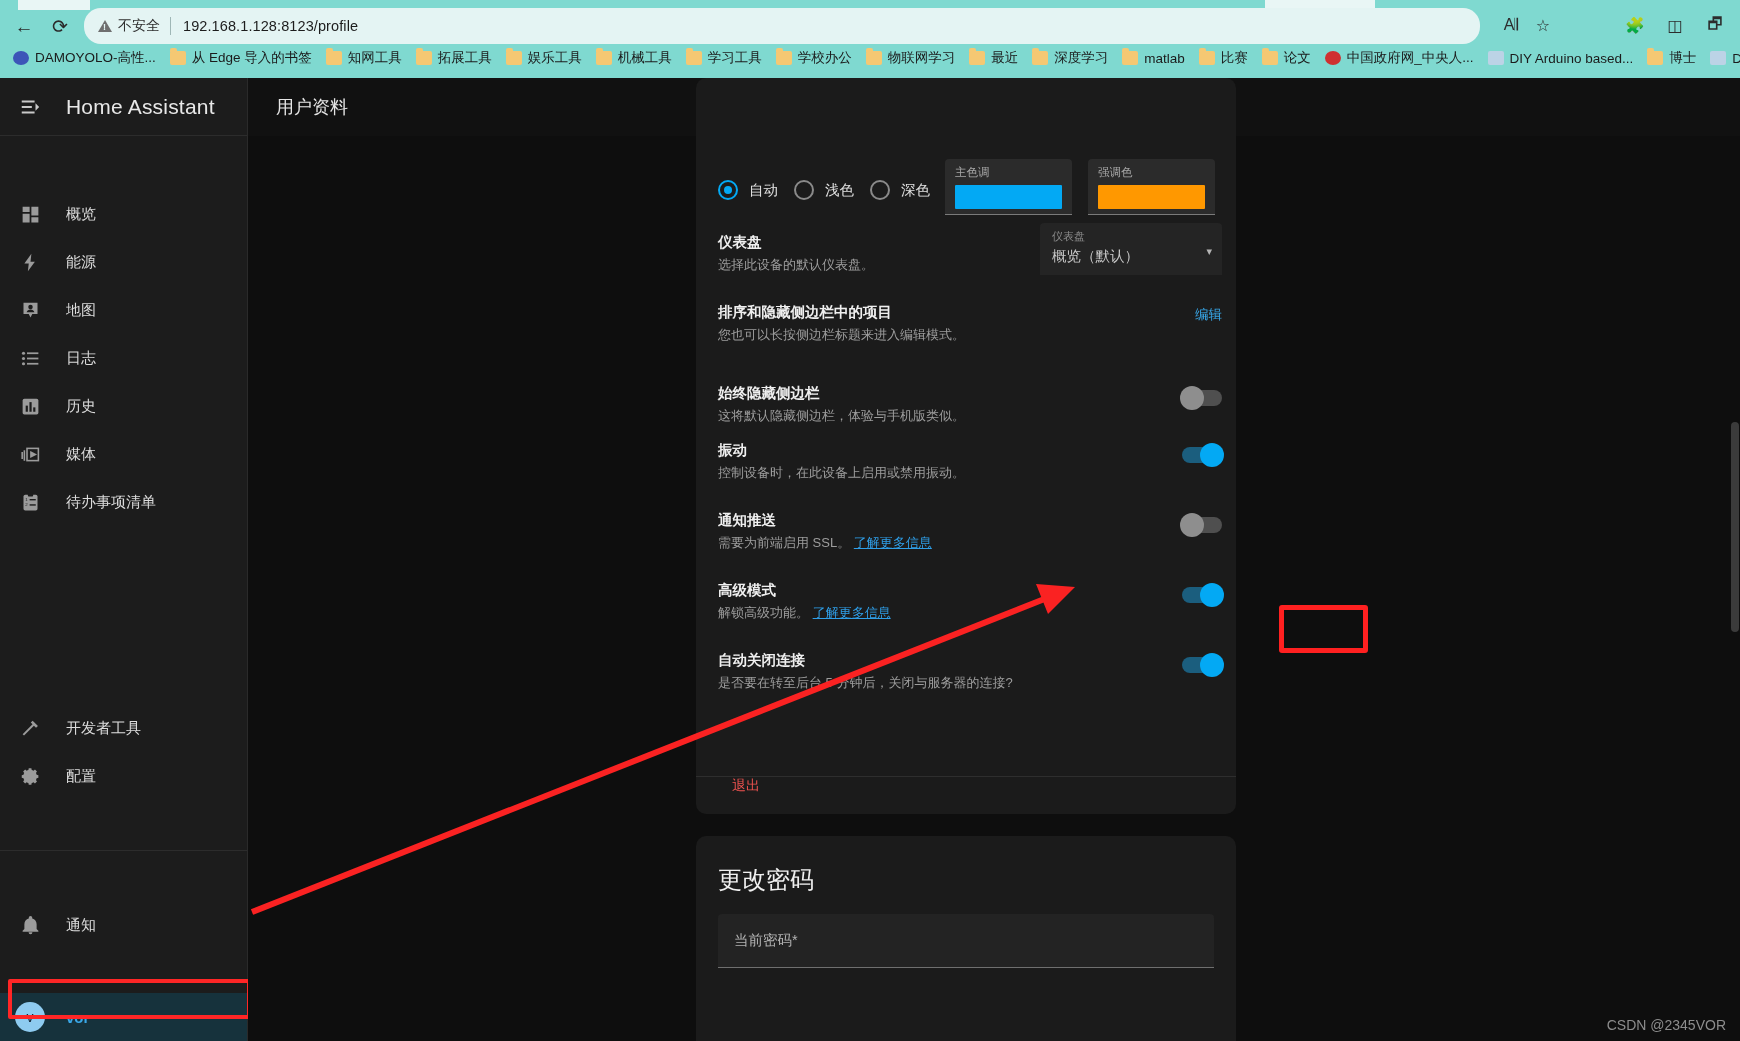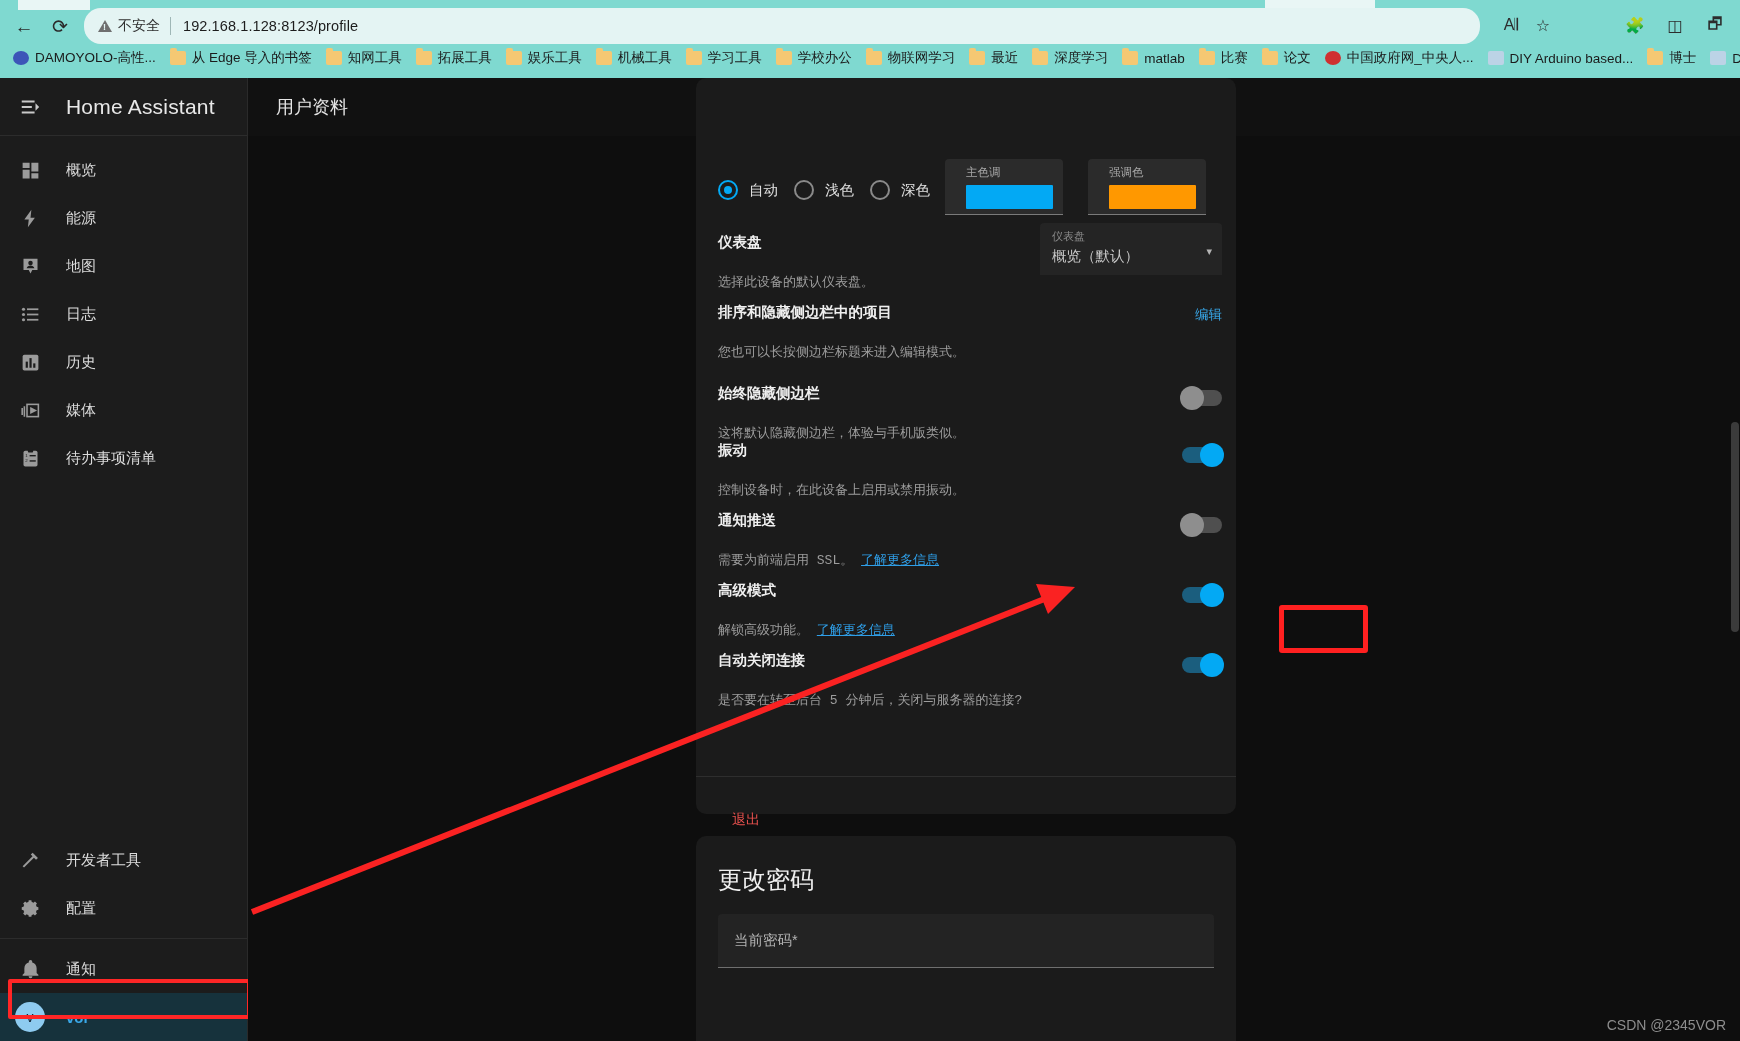--- a/index.html
+++ b/index.html
@@ -90,20 +90,21 @@
   .app {
     position: absolute; left: 0; top: 78px; width: 1740px; height: 963px;
     background: #111111; display: flex;
   }
 
   .sidebar {
     width: 248px; height: 963px; background: #1c1c1c;
     border-right: 1px solid #2a2a2a;
     display: flex; flex-direction: column; flex: none;
     position: relative;
+    gap: 44px;
   }
   .sb-head {
     height: 58px; display: flex; align-items: center;
     border-bottom: 1px solid #2c2c2c; padding-left: 8px;
   }
   .sb-menu-btn {
     width: 44px; height: 44px; display: flex; align-items: center;
     justify-content: center; color: #c9c9c9;
   }
   .sb-title {
@@ -172,36 +173,36 @@
     border: 2px solid #8a8a8a; position: relative; flex: none;
   }
   .radio.sel .dot { border-color: #03a9f4; }
   .radio.sel .dot::after {
     content: ""; position: absolute; left: 4px; top: 4px;
     width: 8px; height: 8px; border-radius: 50%; background: #03a9f4;
   }
   .radio .rl { font-size: 14.5px; color: #e2e2e2; margin-left: 11px; }
 
   .color-field {
-    width: 118px; height: 56px; background: #2b2b2b;
+    width: 127px; height: 56px; background: #2b2b2b;
     border-radius: 4px 4px 0 0; border-bottom: 1px solid #7a7a7a;
-    padding: 6px 10px 0 21px; position: absolute; top: 1px;
+    padding: 6px 10px 0 10px; position: absolute; top: 1px;
   }
   .color-field .cf-label { font-size: 11.5px; color: #a6a6a6; }
   .color-field .cf-swatch {
     height: 24px; width: 100%; margin-top: 5px; border-radius: 1px;
   }
   .cf-primary { left: 249px; }
   .cf-accent  { left: 392px; }
 
   .setting {
     position: absolute; left: 0; width: 540px; padding: 0 22px;
   }
   .s-title { font-size: 14.5px; color: #efefef; font-weight: bold; }
-  .s-desc { font-size: 13px; color: #9d9d9d; margin-top: 21px; font-family: Liberation Mono, monospace; }
+  .s-desc { font-size: 13px; color: #9d9d9d; margin-top: 4px; }
   .s-desc a { color: #2f9fe8; text-decoration: underline; }
   .s-action {
     position: absolute; right: 14px; top: 4px;
   }
   .link-btn {
     color: #38a7e8; font-size: 13.5px; background: none; border: none;
     cursor: pointer; font-family: inherit;
   }
 
   .toggle {
@@ -224,21 +225,21 @@
   .select-field .sf-label { font-size: 11px; color: #8b8b8b; }
   .select-field .sf-value { font-size: 14.5px; color: #c8c8c8; margin-top: 3px; }
   .select-field .sf-caret {
     position: absolute; right: 10px; top: 22px; color: #b4b4b4; font-size: 11px;
   }
 
   .card-sep { position: absolute; left: 0; width: 540px; height: 1px; background: #2e2e2e; }
 
   .logout-row {
     position: absolute; left: 0; width: 540px; height: 52px;
-    display: flex; align-items: flex-end; padding-left: 36px;
+    display: flex; align-items: flex-start; padding-left: 36px;
   }
   .logout-btn {
     color: #ef5350; font-size: 14px; background: none; border: none;
     cursor: pointer; font-family: inherit;
   }
 
   .pw-title {
     position: absolute; left: 22px; top: 28px;
     font-size: 24px; color: #f0f0f0; text-align: center;
   }

